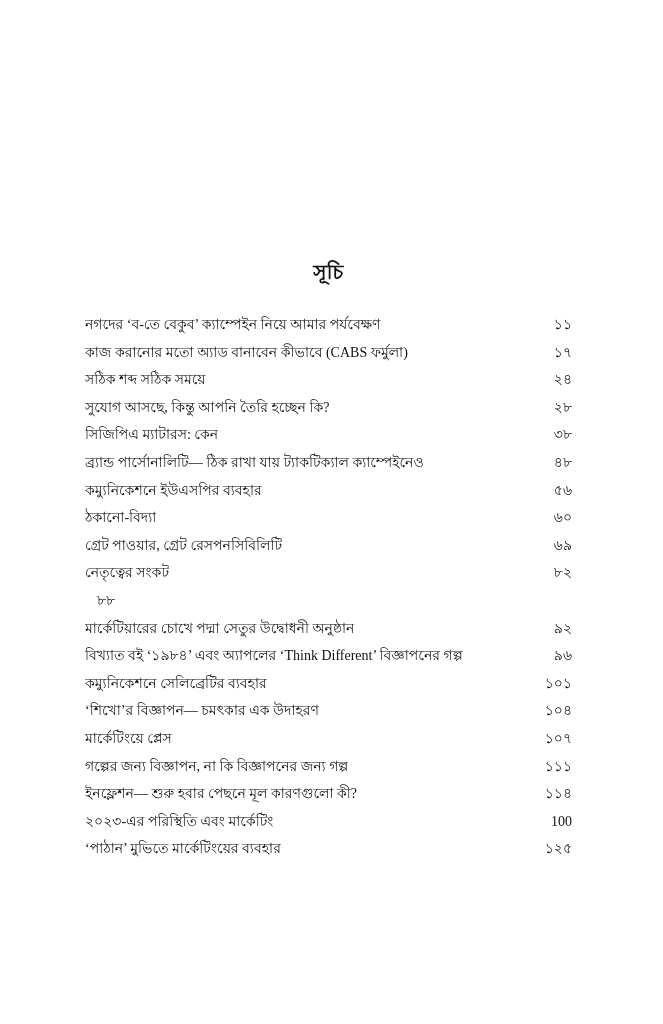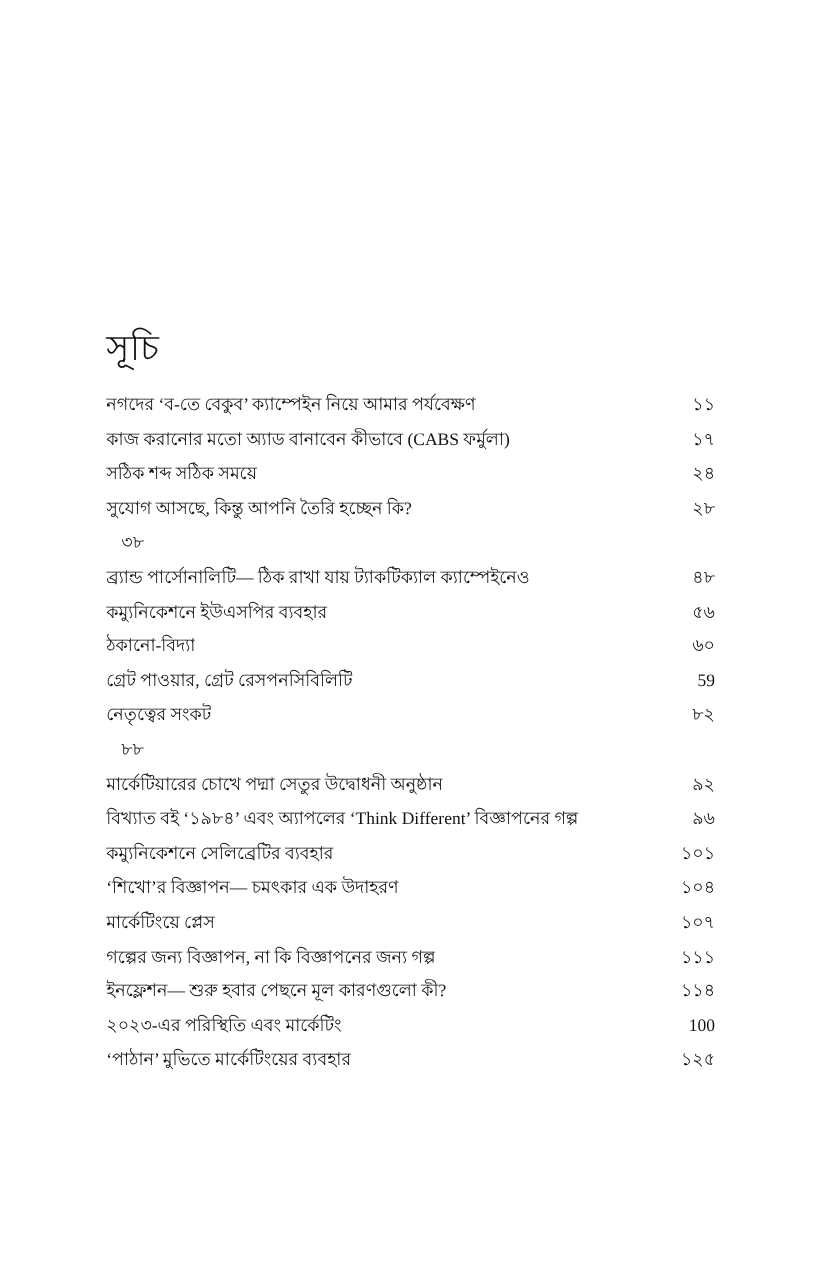--- a/index.html
+++ b/index.html
@@ -15,23 +15,23 @@
     font-family: "Liberation Serif", "DejaVu Serif", serif;
     color: #121212;
     overflow: hidden;
   }
   .toc-title {
     position: absolute;
     top: 257px;
     left: 85px;
     right: 91px;
     margin: 0;
-    text-align: left;
-    font-size: 28px;
-    font-weight: normal;
+    text-align: center;
+    font-size: 20px;
+    font-weight: bold;
     letter-spacing: 0.5px;
   }
   .toc-list {
     position: absolute;
     top: 311px;
     left: 85px;
     right: 91px;
   }
   .toc-row {
     display: flex;
@@ -72,20 +72,21 @@
     <span class="toc-label">সঠিক শব্দ সঠিক সময়ে</span>
     <span class="toc-page">২৪</span>
   </div>
 
   <div class="toc-row">
     <span class="toc-label">সুযোগ আসছে, কিন্তু আপনি তৈরি হচ্ছেন কি?</span>
     <span class="toc-page">২৮</span>
   </div>
 
   <div class="toc-row">
+    <span class="toc-label">সিজিপিএ ম্যাটারস: কেন</span>
     <span class="toc-page">৩৮</span>
   </div>
 
 
   <div class="toc-row">
     <span class="toc-label">ব্র্যান্ড পার্সোনালিটি— ঠিক রাখা যায় ট্যাকটিক্যাল ক্যাম্পেইনেও</span>
     <span class="toc-page">৪৮</span>
   </div>
 
 
@@ -94,21 +95,21 @@
     <span class="toc-page">৫৬</span>
   </div>
 
   <div class="toc-row">
     <span class="toc-label">ঠকানো-বিদ্যা</span>
     <span class="toc-page">৬০</span>
   </div>
 
   <div class="toc-row">
     <span class="toc-label">গ্রেট পাওয়ার, গ্রেট রেসপনসিবিলিটি</span>
-    <span class="toc-page">59</span>
+    <span class="toc-page">৬৯</span>
   </div>
 
 
   <div class="toc-row">
     <span class="toc-label">নেতৃত্বের সংকট</span>
     <span class="toc-page">৮২</span>
   </div>
 
   <div class="toc-row">
     <span class="toc-page">৮৮</span>

